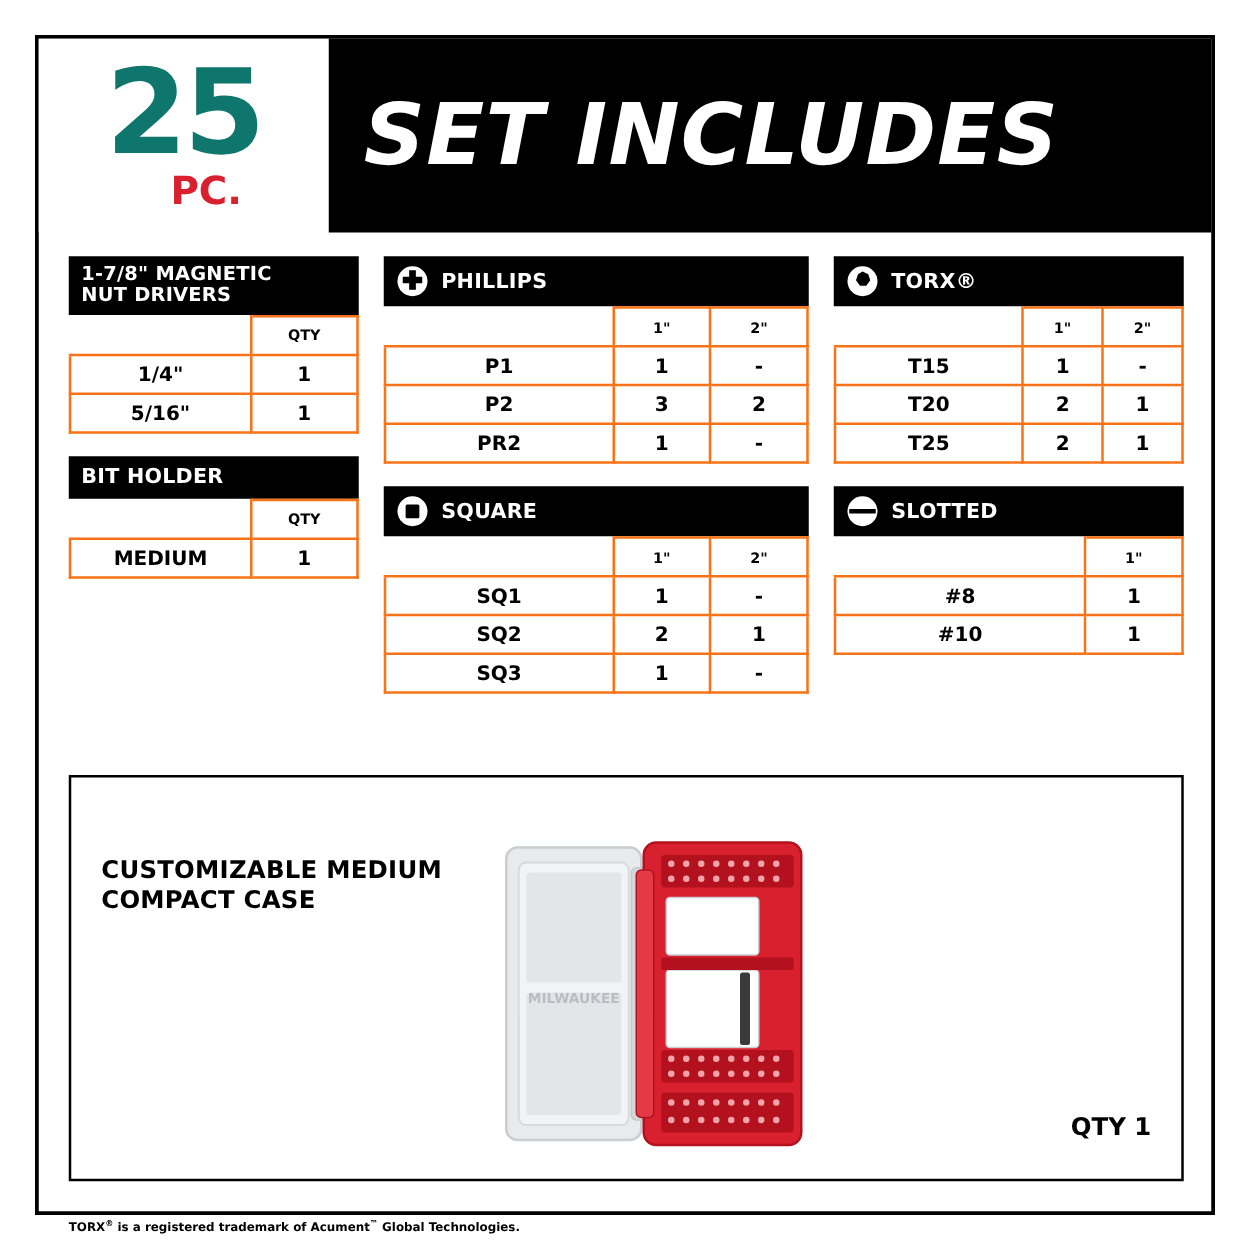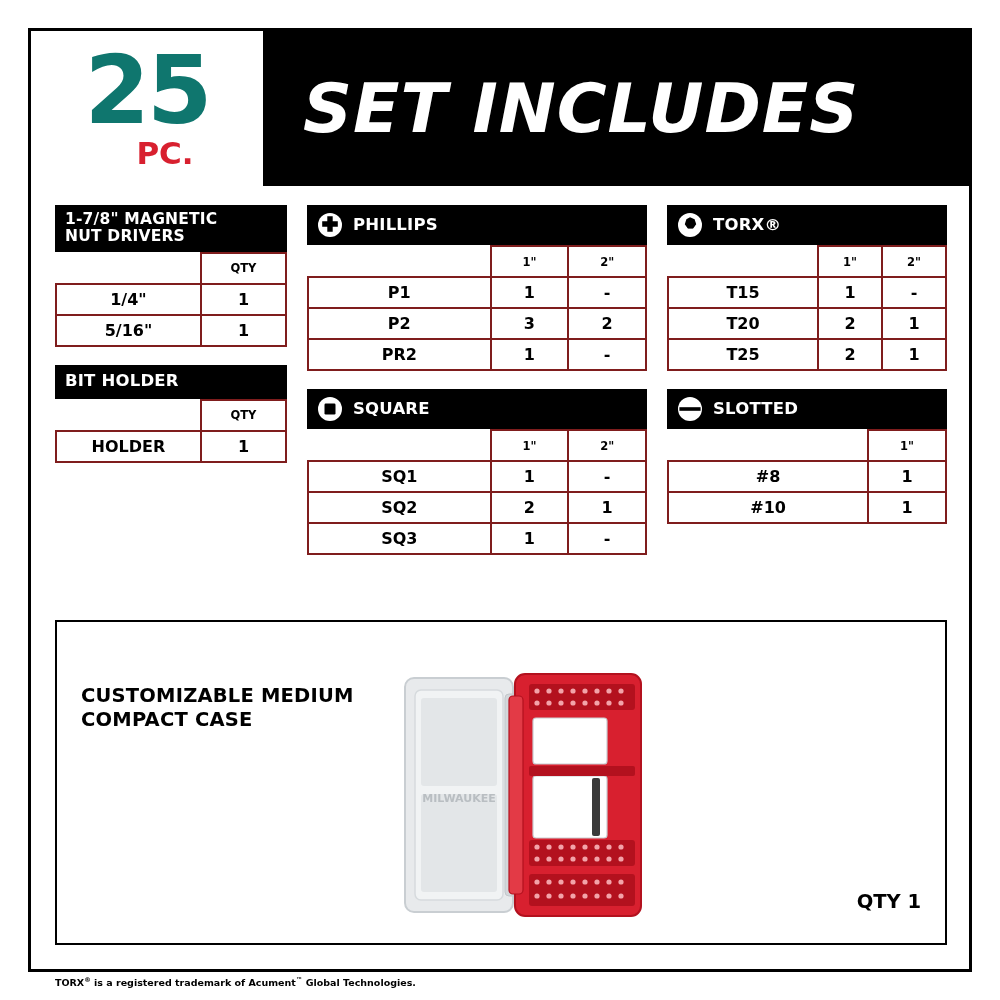--- a/index.html
+++ b/index.html
@@ -65,21 +65,21 @@
     color: #d8202f;
     letter-spacing: 0px;
     margin-top: 2px;
     margin-left: 36px;
   }
   .header-right {
     flex: 1;
     background: #000000;
     display: flex;
     align-items: center;
-    padding-left: 40px;
+    padding-left: 28px;
     box-sizing: border-box;
   }
   .header-title {
     font-family: "DejaVu Sans", sans-serif;
     font-weight: bold;
     font-style: italic;
     font-size: 68px;
     color: #ffffff;
     letter-spacing: 1px;
     line-height: 1;
@@ -128,21 +128,21 @@
     flex: 0 0 auto;
     display: block;
   }
 
   table.t {
     width: 100%;
     border-collapse: collapse;
     table-layout: fixed;
   }
   table.t td, table.t th {
-    border: 2px solid #7f1d1d;
+    border: 2px solid #f97316;
     text-align: center;
     font-family: "DejaVu Sans", sans-serif;
     font-weight: bold;
     font-size: 16px;
     height: 31px;
     padding: 0;
     box-sizing: border-box;
   }
   table.t th {
     font-size: 11.5px;
@@ -272,21 +272,21 @@
           <colgroup>
               <col class="c1">
               <col class="c2">
             </colgroup>
           <tbody>
               <tr class="hdr">
             <td class="empty"></td>
             <th>QTY</th>
           </tr>
           <tr>
-            <td class="name">HOLDER</td>
+            <td class="name">MEDIUM</td>
             <td>1</td>
           </tr>
         </tbody>
           </table>
       </div>
 
     </div>
 
     <div class="col col-2">
 

